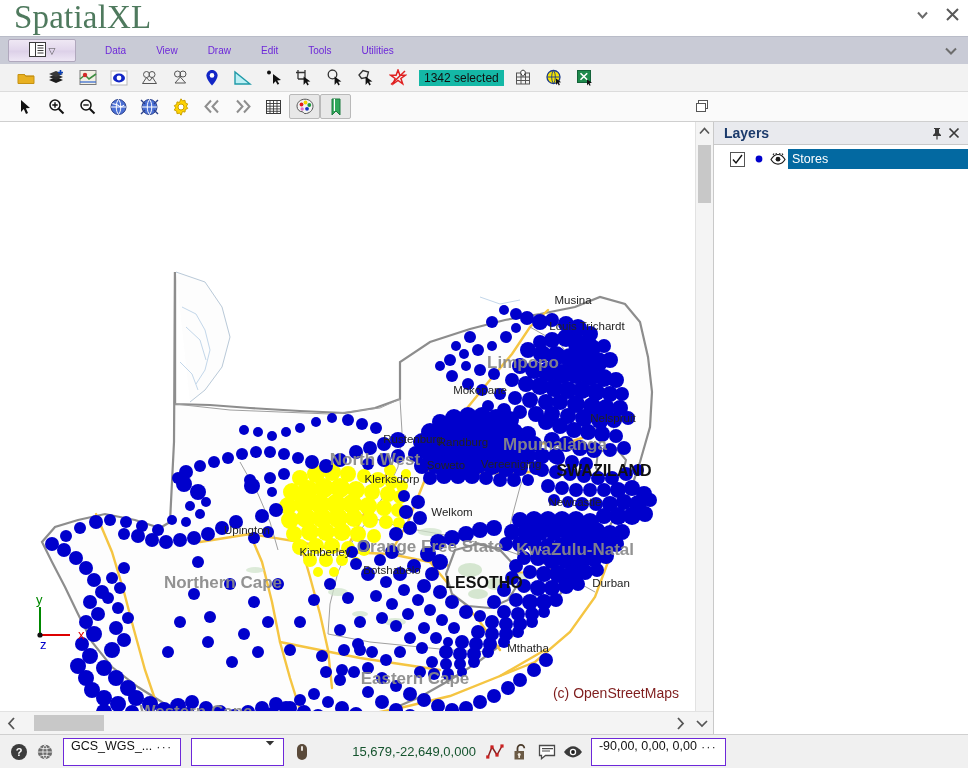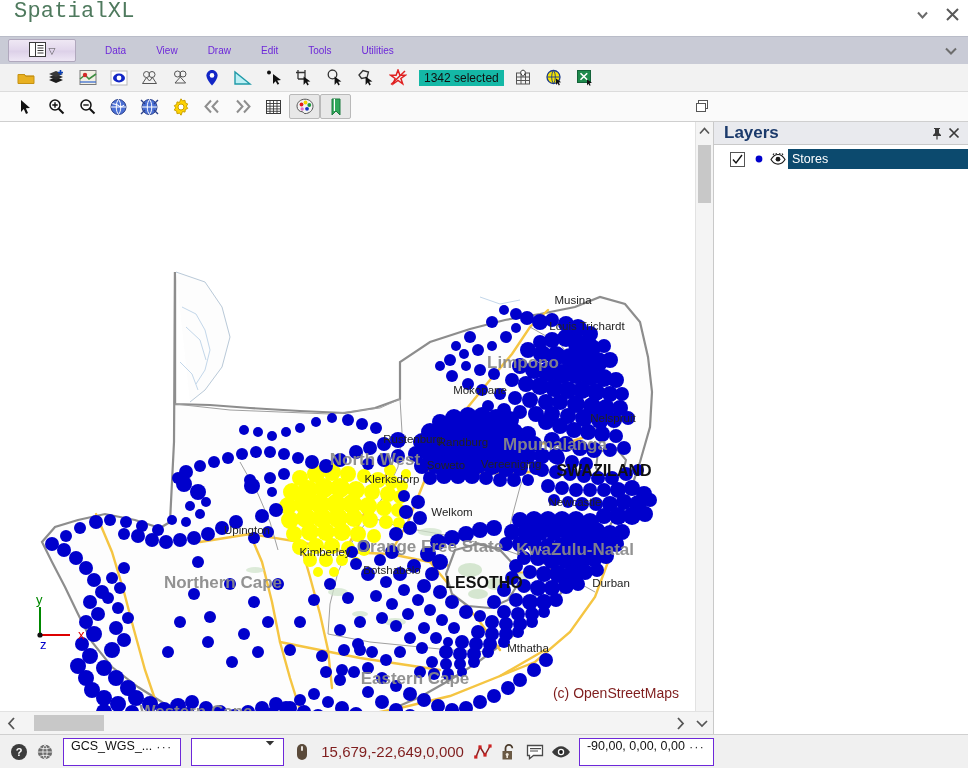--- a/index.html
+++ b/index.html
@@ -8,22 +8,22 @@
     font-family:"Liberation Sans","DejaVu Sans",sans-serif;
     font-size:12px;color:#222;background:#ffffff;
     -webkit-font-smoothing:antialiased;
   }
   .app{position:relative;width:968px;height:768px;display:flex;flex-direction:column;background:#fff;}
 
   
   .titlebar{height:36px;flex:0 0 36px;position:relative;background:#ffffff;}
   .app-title{
     position:absolute;left:14px;top:-1px;
-    font-size:22px;color:#4f7a5e;letter-spacing:.2px;
-    font-family:Liberation Mono, monospace;font-weight:400;
+    font-size:33px;color:#4f7a5e;letter-spacing:.2px;
+    font-family:Liberation Serif, serif;font-weight:400;
   }
   .win-btns{position:absolute;right:6px;top:4px;display:flex;gap:10px;align-items:center;}
   .win-btn{width:20px;height:20px;display:flex;align-items:center;justify-content:center;color:#606060;cursor:default;}
 
   
   .menubar{
     height:27px;flex:0 0 27px;display:flex;align-items:stretch;
     background:#c9cbd6;border-top:1px solid #b9bcc8;position:relative;
   }
   .ribbon-btn{
@@ -88,51 +88,51 @@
 
   
   .layers{
     flex:0 0 254px;width:254px;display:flex;flex-direction:column;
     background:#fff;border-left:1px solid #c9c9c9;
   }
   .layers-head{
     height:22px;flex:0 0 22px;display:flex;align-items:center;
     background:#e9eaee;border-bottom:1px solid #c9c9c9;padding:0 6px 0 10px;
   }
-  .layers-title{flex:1 1 auto;font-size:17px;font-weight:bold;color:#1b3a6b;cursor:default;}
+  .layers-title{flex:1 1 auto;font-size:14px;font-weight:bold;color:#1b3a6b;cursor:default;}
   .layers-head .hbtn{width:17px;height:17px;display:flex;align-items:center;justify-content:center;color:#3a3a3a;cursor:default;}
   .layers-colhead{
     height:22px;flex:0 0 22px;display:flex;align-items:center;padding-left:10px;
     background:#fdfdfd;border-bottom:1px solid #d6d6d6;font-size:12.5px;color:#111;cursor:default;
   }
   .layers-tree{flex:1 1 auto;padding-top:2px;overflow:hidden;}
   .lrow{height:24px;display:flex;align-items:center;font-size:12.5px;cursor:default;}
   .lrow .expander{width:16px;display:flex;align-items:center;justify-content:center;color:#777;font-size:8px;}
   .lrow .chk{
     width:13px;height:13px;border:1px solid #555;background:#fff;margin-right:5px;
     display:flex;align-items:center;justify-content:center;position:relative;flex:0 0 13px;
   }
   .lrow .sym{width:18px;display:flex;align-items:center;justify-content:center;flex:0 0 18px;}
   .lrow .eye{width:20px;display:flex;align-items:center;justify-content:center;flex:0 0 20px;}
   .lrow .lbl{padding:0 6px 0 4px;line-height:20px;}
-  .lrow.selected .lbl{background:#0c4a6e;color:#fff;flex:1 1 auto;}
+  .lrow.selected .lbl{background:#0369a1;color:#fff;flex:1 1 auto;}
 
   
   .statusbar{
     flex:0 0 33px;height:33px;display:flex;align-items:center;gap:0;
     background:#f0f0f0;border-top:1px solid #d0d0d0;padding:0 6px;
   }
   .sb-icon{width:26px;height:26px;display:flex;align-items:center;justify-content:center;cursor:default;}
   .sb-field{
     height:22px;border:1px solid #6d28d9;background:#fff;display:flex;
     padding:0 4px 4px 7px;margin:0 5px;font-size:12.5px;color:#111;cursor:default;
   }
   .sb-dots{color:#333;letter-spacing:1px;padding:0 4px;font-size:13px;}
   .sb-caret{color:#333;font-size:9px;padding:0 4px;}
-  .sb-text{font-size:15px;color:#7f1d1d;padding:0 6px;white-space:nowrap;cursor:default;}
+  .sb-text{font-size:13px;color:#14532d;padding:0 6px;white-space:nowrap;cursor:default;margin-left:31px;}
 </style>
 </head>
 <body>
 
 <div class="app">
 
   <div class="titlebar">
     <div class="app-title">SpatialXL</div>
     <div class="win-btns">
       <div class="win-btn">

